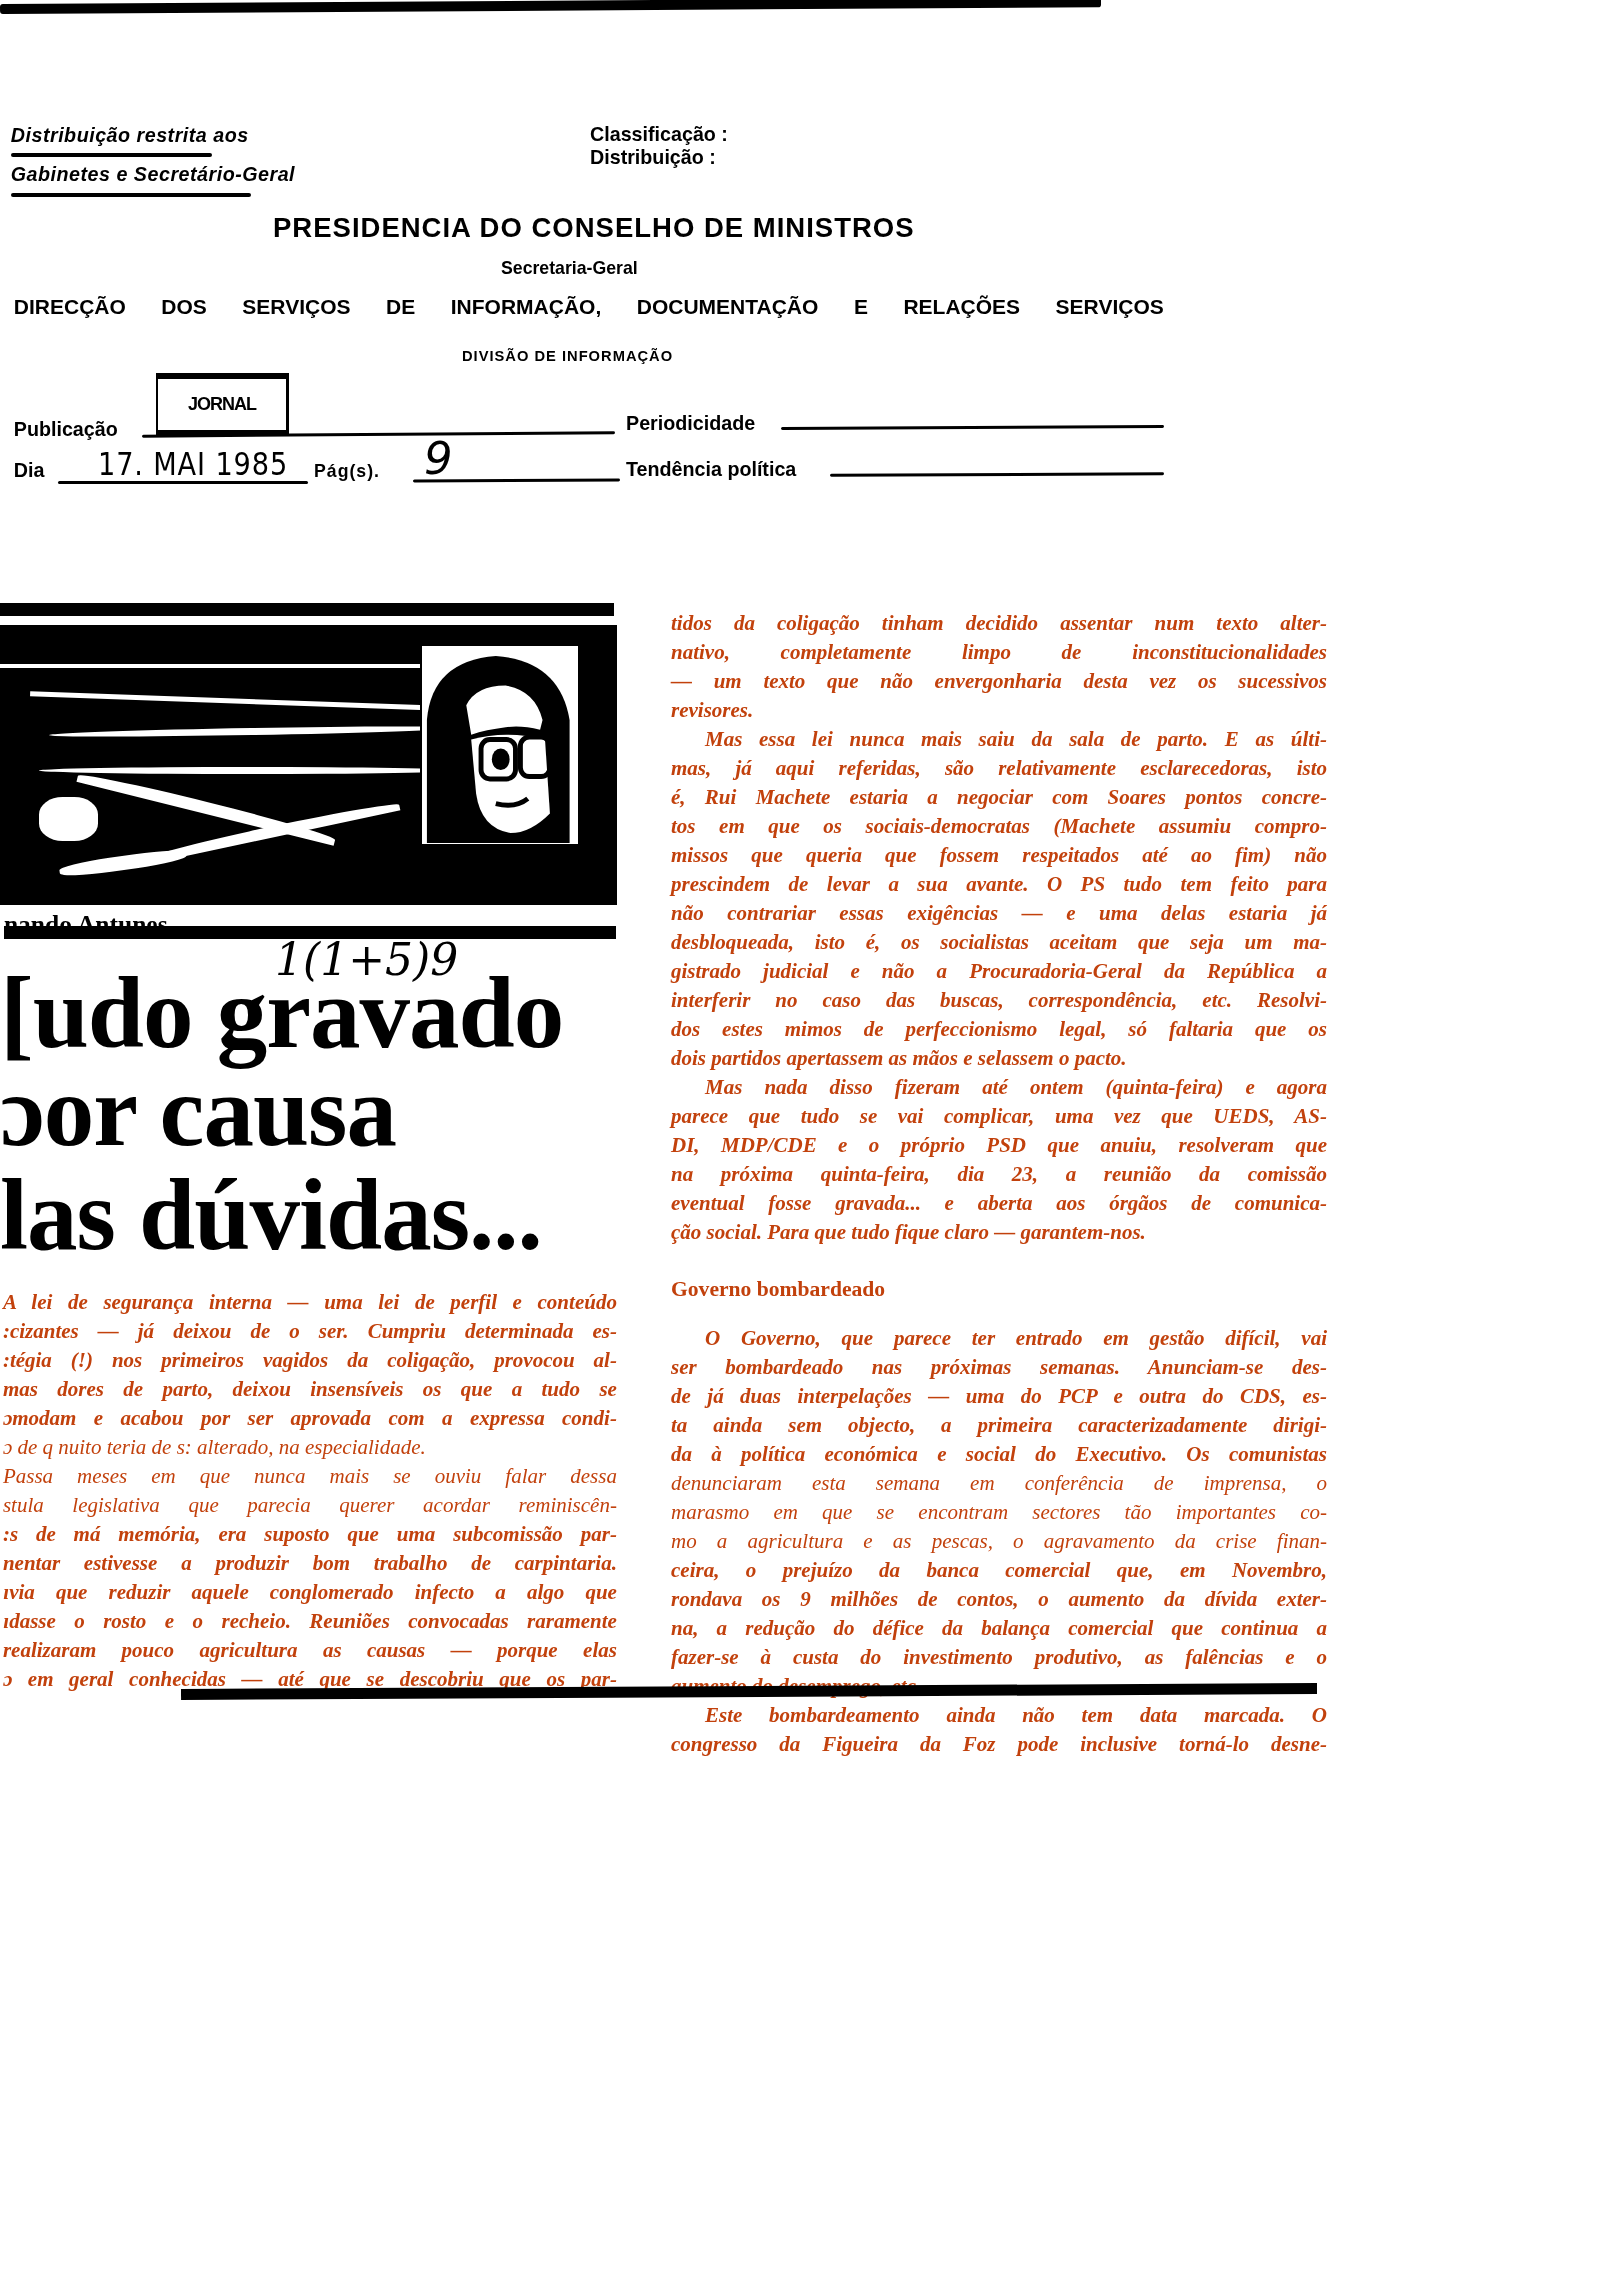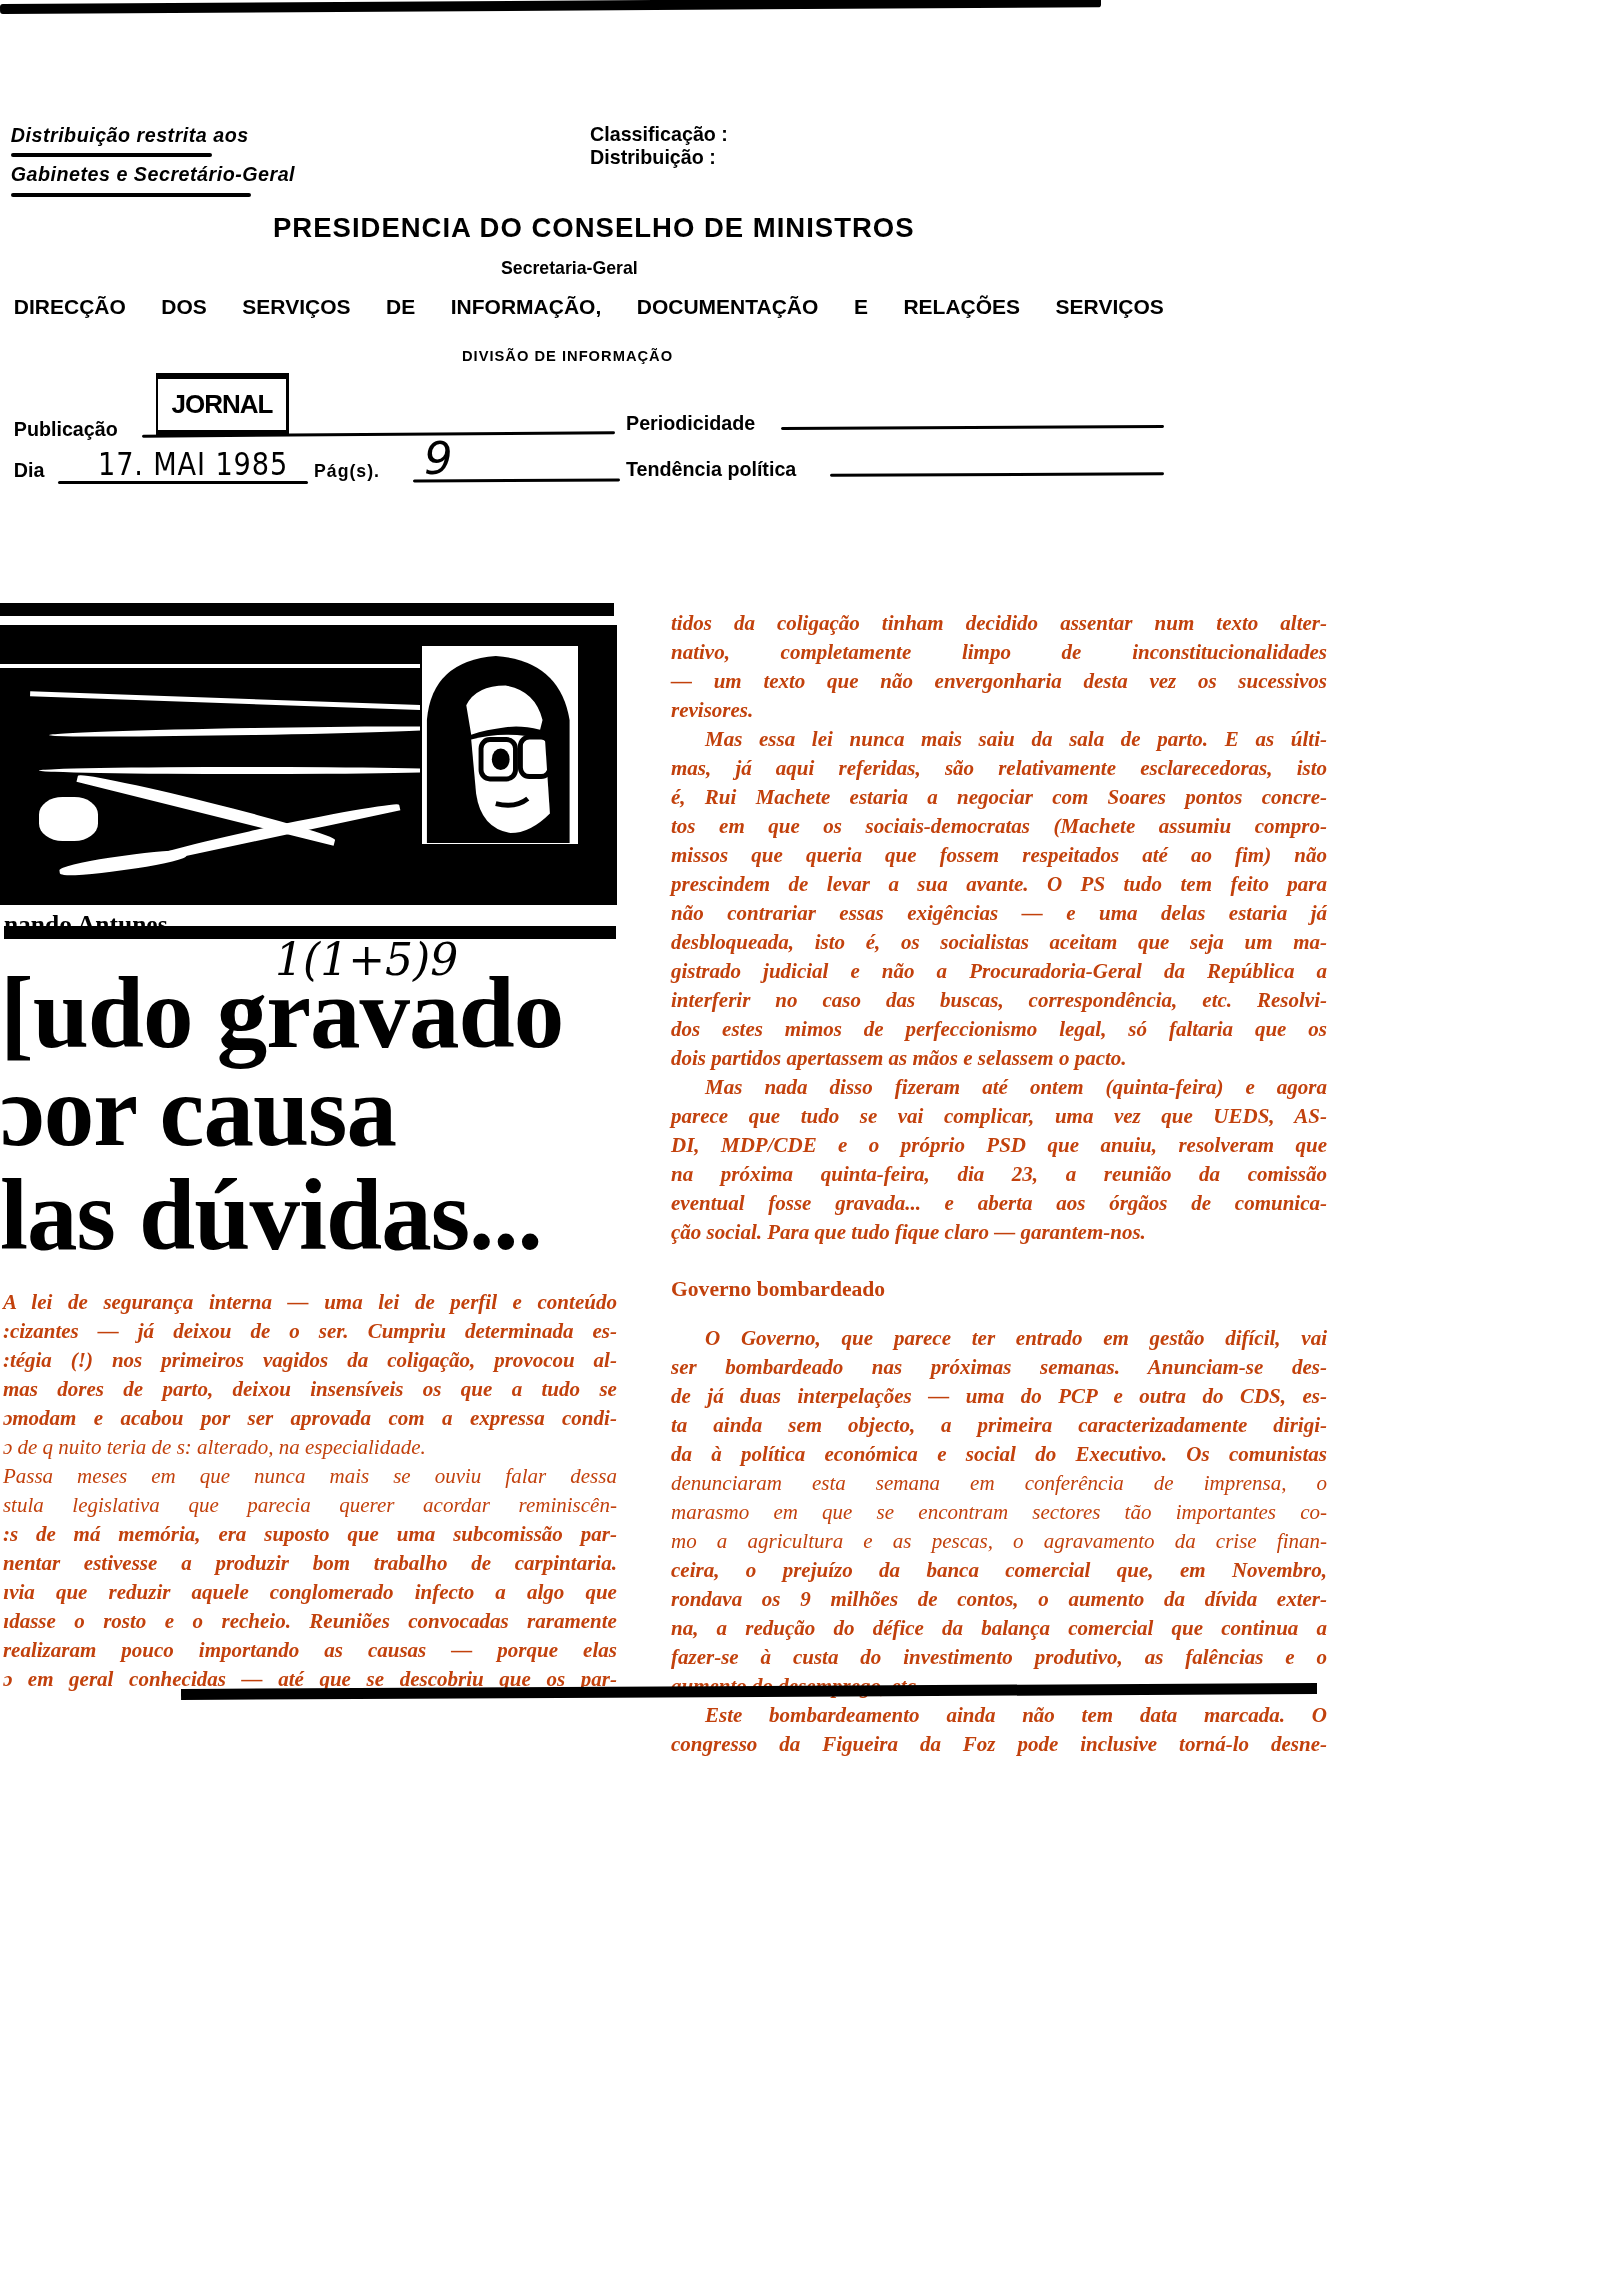--- a/index.html
+++ b/index.html
@@ -9,21 +9,21 @@
   .scan-top-line { position: absolute; left: 0; top: 3.9px; width: 1101px; height: 9.8px; background: #000; transform: rotate(-0.35deg); transform-origin: left top; border-radius: 2.9px; }
 
   
   .dist-line { position: absolute; left: 10.8px; font-style: italic; font-weight: bold; font-size: 19.7px; letter-spacing: 0.5px; }
   .dist-rule { position: absolute; left: 10.8px; height: 3.9px; background: #000; border-radius: 2px; }
   .form-label { position: absolute; font-weight: bold; font-size: 19.7px; }
   .org-title { position: absolute; left: 273px; top: 212px; font-weight: bold; font-size: 27.5px; letter-spacing: 1px; }
   .org-sub { position: absolute; left: 501px; top: 258px; font-weight: bold; font-size: 17.7px; }
   .org-dir { position: absolute; left: 13.8px; top: 295px; width: 1150px; font-weight: bold; font-size: 21px; display: flex; justify-content: space-between; }
   .org-div { position: absolute; left: 462px; top: 348px; font-weight: bold; font-size: 14.7px; letter-spacing: 1px; }
-  .stamp { position: absolute; left: 156px; top: 373px; width: 133px; height: 63px; border-left: 2.9px solid #000; border-right: 3.9px solid #000; border-top: 6.9px solid #000; border-bottom: 6.9px solid #000; box-sizing: border-box; display: flex; align-items: center; justify-content: center; font-weight: bold; font-size: 26px; letter-spacing: -1px; }
+  .stamp { position: absolute; left: 156px; top: 373px; width: 133px; height: 63px; border-left: 2.9px solid #000; border-right: 3.9px solid #000; border-top: 6.9px solid #000; border-bottom: 6.9px solid #000; box-sizing: border-box; display: flex; align-items: center; justify-content: center; font-weight: bold; font-size: 18px; letter-spacing: -1px; }
   .fill-line { position: absolute; height: 3.4px; background: #000; border-radius: 1.5px; }
   .handwritten { position: absolute; font-family: "DejaVu Sans", sans-serif; font-weight: normal; }
 
   
   .art-bar-top { position: absolute; left: 0; top: 603px; width: 614px; height: 12.8px; background: #000; }
   .photo { position: absolute; left: 0; top: 625px; width: 617px; height: 280px; overflow: hidden; background: #000; }
   .photo .band { position: absolute; left: 0; right: 0; background: #fff; }
   .portrait { position: absolute; left: 420px; top: 18.7px; width: 160px; height: 202px; background: #fff; border: 2.9px solid #000; box-sizing: border-box; overflow: hidden; }
   .byline { position: absolute; left: 3.9px; top: 910px; font-family: "Liberation Serif", serif; font-weight: bold; font-size: 25.5px; }
   .art-rule { position: absolute; left: 3.9px; top: 926px; width: 612px; height: 12.8px; background: #000; }
@@ -124,21 +124,21 @@
   <span class="ln">:tégia (!) nos primeiros vagidos da coligação, provocou al-</span>
   <span class="ln">mas dores de parto, deixou insensíveis os que a tudo se</span>
   <span class="ln">ɔmodam e acabou por ser aprovada com a expressa condi-</span>
   <span class="ln last plain">ɔ de q   nuito teria de s: alterado, na especialidade.</span>
   <span class="ln plain">Passa   meses em que nunca mais se ouviu falar dessa</span>
   <span class="ln plain">stula legislativa que parecia querer acordar reminiscên-</span>
   <span class="ln">:s de má memória, era suposto que uma subcomissão par-</span>
   <span class="ln">nentar estivesse a produzir bom trabalho de carpintaria.</span>
   <span class="ln">ɪvia que reduzir aquele conglomerado infecto a algo que</span>
   <span class="ln">ɪdasse o rosto e o recheio. Reuniões convocadas raramente</span>
-  <span class="ln">realizaram pouco importando as causas — porque elas</span>
+  <span class="ln">realizaram pouco agricultura as causas — porque elas</span>
   <span class="ln">ɔ em geral conhecidas — até que se descobriu que os par-</span>
 </div>
 
 <div class="col col-right">
   <span class="ln">tidos da coligação tinham decidido assentar num texto alter-</span>
   <span class="ln">nativo, completamente limpo de inconstitucionalidades</span>
   <span class="ln">— um texto que não envergonharia desta vez os sucessivos</span>
   <span class="ln last">revisores.</span>
 
   <span class="ln indent">Mas essa lei nunca mais saiu da sala de parto. E as últi-</span>

